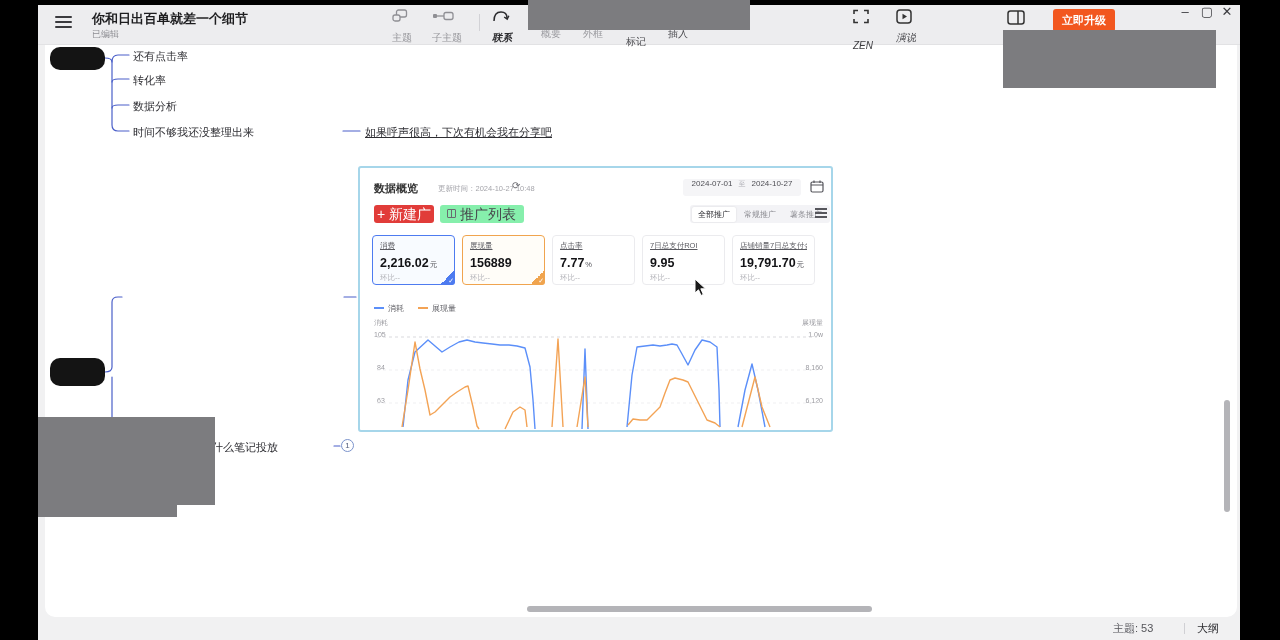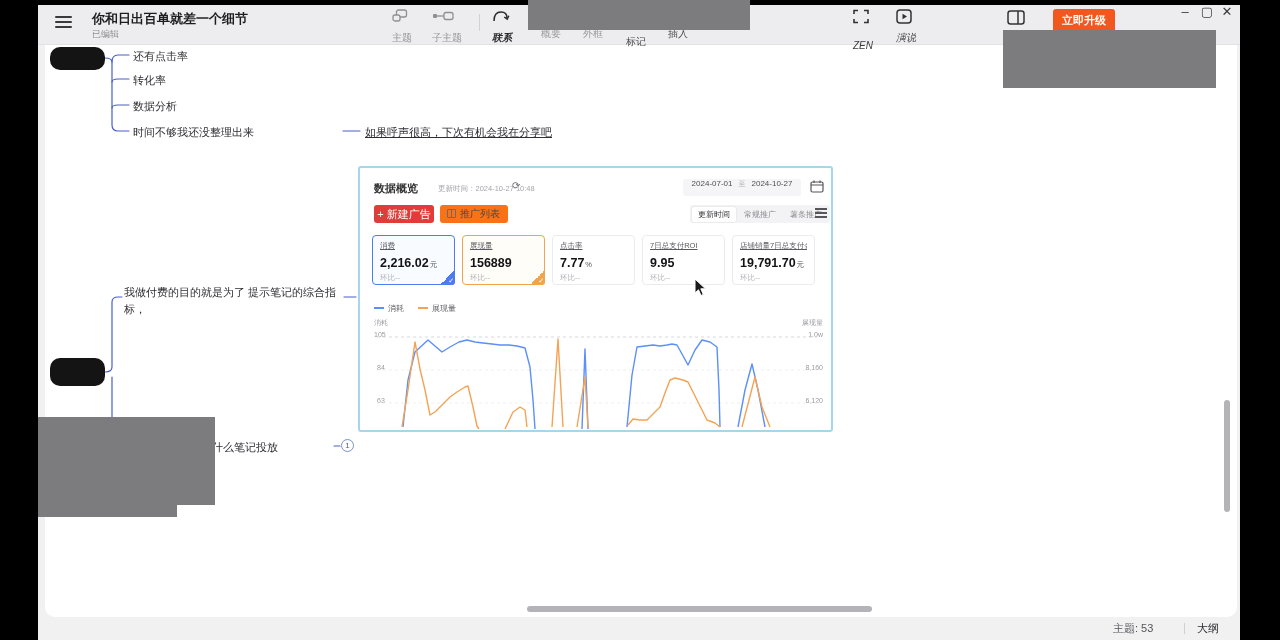--- a/index.html
+++ b/index.html
@@ -37,22 +37,22 @@
   
   .dashboard { left:358px; top:166px; width:475px; height:266px; background:#fff; border:2px solid #a6d6ea; border-radius:3px; overflow:hidden; }
   .db { position:absolute; }
   .db-title { left:14px; top:13px; font-size:11px; font-weight:bold; color:#333; }
   .db-updated { left:78px; top:16px; font-size:7.5px; color:#a5a5ab; }
   .db-refresh { left:152px; top:12px; font-size:10px; color:#707076; cursor:pointer; }
   .date-pill { left:323px; top:11px; width:118px; height:17px; background:#f5f5f7; border-radius:3px; display:flex; justify-content:center; gap:6px; font-size:8px; color:#4f4f55; cursor:pointer; }
   .date-pill .sep { color:#b0b0b6; font-size:7px; }
   .cal-icon { left:450px; top:12px; }
 
-  .btn-red { left:14px; top:37px; width:60px; height:18px; background:#e13c39; color:#fff; font-size:11px; text-align:center; line-height:18px; border-radius:3px; cursor:pointer; }
-  .btn-list { left:80px; top:37px; height:18px; padding:0 8px 0 20px; background:#f97316; color:#47474c; font-size:10px; line-height:18px; border-radius:3px; cursor:pointer; }
+  .btn-red { left:14px; top:37px; width:60px; height:18px; background:#e13c39; color:#fff; font-size:14px; text-align:center; line-height:18px; border-radius:3px; cursor:pointer; }
+  .btn-list { left:80px; top:37px; height:18px; padding:0 8px 0 20px; background:#86efac; color:#47474c; font-size:14px; line-height:18px; border-radius:3px; cursor:pointer; }
   .btn-list .gicon { position:absolute; left:7px; top:4px; width:9px; height:9px; border:1px solid #6a6a70; border-radius:1px; }
   .btn-list .gicon::after { content:""; position:absolute; left:3px; top:-1px; width:1px; height:9px; background:#6a6a70; }
   .seg-tabs { left:330px; top:37px; height:18px; background:#f3f3f6; border-radius:3px; display:flex; align-items:center; padding:2px; gap:2px; }
   .seg-tab { font-size:8px; color:#8b8b91; padding:2px 6px; border-radius:2px; cursor:pointer; white-space:nowrap; }
   .seg-tab.selected { background:#fff; color:#2f2f34; box-shadow:0 0 2px rgba(0,0,0,.12); }
   .list-icon { left:455px; top:40px; width:12px; height:11px; cursor:pointer; }
   .list-icon i { display:block; height:1.5px; background:#55555b; margin-bottom:2.5px; }
 
   .cards { left:12px; top:67px; width:451px; display:flex; gap:7px; }
   .card { width:83px; height:50px; border:1px solid #ebebee; border-radius:4px; background:#fff; padding:5px 7px; position:relative; cursor:pointer; }
@@ -178,21 +178,20 @@
 <div class="abs mm-node" style="left:50px;top:47px;width:55px;height:23px;"></div>
 <div class="abs mm-node" style="left:50px;top:358px;width:55px;height:28px;"></div>
 
 <span class="abs mm-text" style="left:133px;top:49px;">还有点击率</span>
 <span class="abs mm-text" style="left:133px;top:73px;">转化率</span>
 <span class="abs mm-text" style="left:133px;top:99px;">数据分析</span>
 <span class="abs mm-text" style="left:133px;top:125px;">时间不够我还没整理出来</span>
 <span class="abs mm-text" style="left:365px;top:125px;text-decoration:underline;">如果呼声很高，下次有机会我在分享吧</span>
 
 <div class="abs paid-text">
-  <div>我做付费的目的就是为了 提示笔记的综合指标，</div>
 </div>
 
 <span class="abs mm-text" style="left:212px;top:440px;">什么笔记投放</span>
 <div class="abs badge">1</div>
 
 <div class="abs dashboard">
   <span class="db db-title">数据概览</span>
   <span class="db db-updated">更新时间：2024-10-27 10:48</span>
   <span class="db db-refresh">⟳</span>
   <div class="db date-pill">
@@ -208,21 +207,21 @@
         <line x1="10" y1="0.5" x2="10" y2="3" stroke="#55555b" stroke-width="1.2"></line>
       </svg>
   </span>
 
   <div class="db btn-red">+ 新建广告</div>
   <div class="db btn-list">
     <span class="gicon"></span>
     <span>推广列表</span>
   </div>
   <div class="db seg-tabs">
-    <span class="seg-tab selected">更新时间</span>
+    <span class="seg-tab selected">全部推广</span>
     <span class="seg-tab">常规推广</span>
     <span class="seg-tab">薯条推广</span>
   </div>
   <div class="db list-icon">
       <i></i>
       <i></i>
       <i></i>
     </div>
 
   <div class="db cards">

